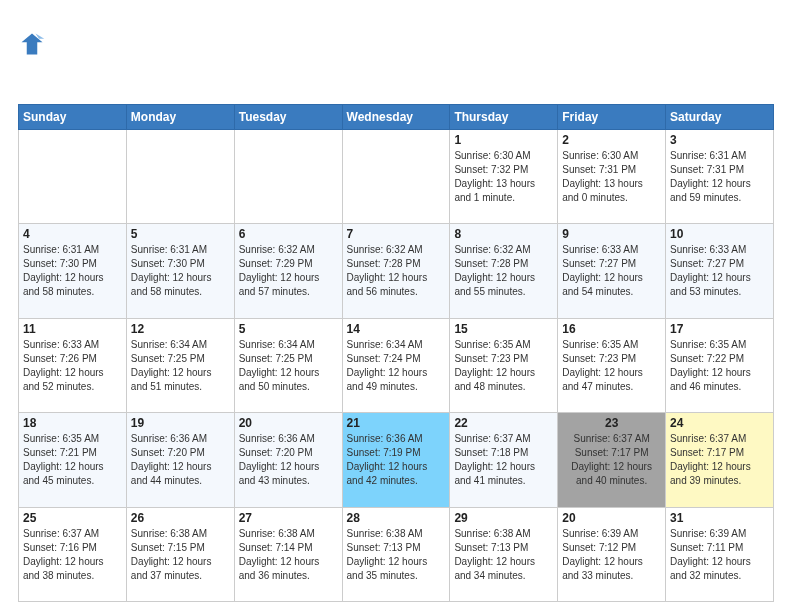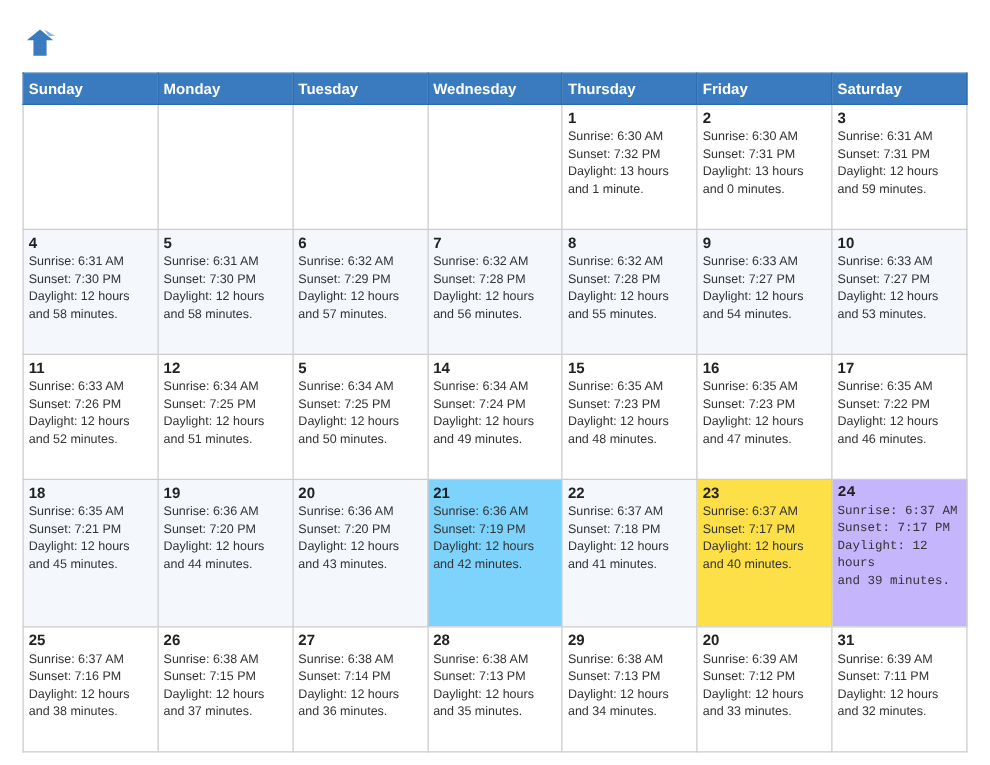--- a/index.html
+++ b/index.html
@@ -6,23 +6,24 @@
     body {
       font-family: Arial, sans-serif;
       background: #fff;
       width: 792px;
       height: 612px;
       overflow: hidden;
     }
     .page {
       width: 792px;
       height: 612px;
-      padding: 20px 18px 10px 18px;
+      padding: 30px 18px 10px 18px;
       display: flex;
       flex-direction: column;
+      gap: 36px;
     }
     .header {
       display: flex;
       justify-content: space-between;
       align-items: flex-start;
       margin-bottom: 10px;
     }
     .logo {
       display: flex;
       align-items: center;
@@ -278,28 +279,28 @@
 Daylight: 12 hours
 and 42 minutes.</div>
           </td>
           <td style="background: rgb(244, 248, 253); margin-left: 20px;">
             <span class="day-num">22</span>
             <div class="day-info" style="white-space: pre-line;">Sunrise: 6:37 AM
 Sunset: 7:18 PM
 Daylight: 12 hours
 and 41 minutes.</div>
           </td>
-          <td style="background: #fde047;">
+          <td style="background: #a3a3a3; text-align: center;">
             <span class="day-num">23</span>
             <div class="day-info" style="white-space: pre-line;">Sunrise: 6:37 AM
 Sunset: 7:17 PM
 Daylight: 12 hours
 and 40 minutes.</div>
           </td>
-          <td style="background: #c4b5fd; font-family: Liberation Mono, monospace;">
+          <td style="background: #fef9c3;">
             <span class="day-num">24</span>
             <div class="day-info" style="white-space: pre-line;">Sunrise: 6:37 AM
 Sunset: 7:17 PM
 Daylight: 12 hours
 and 39 minutes.</div>
           </td>
         </tr>
         <tr>
           <td>
             <span class="day-num">25</span>

